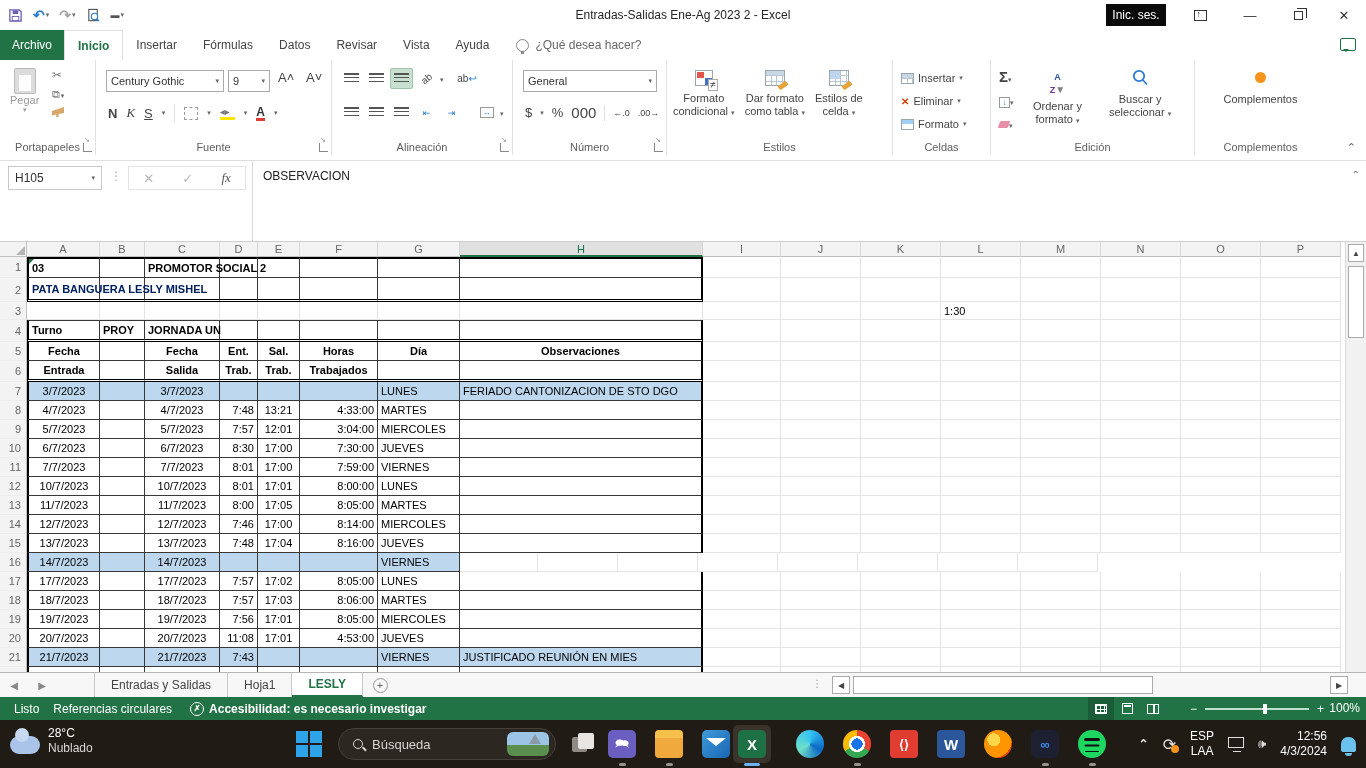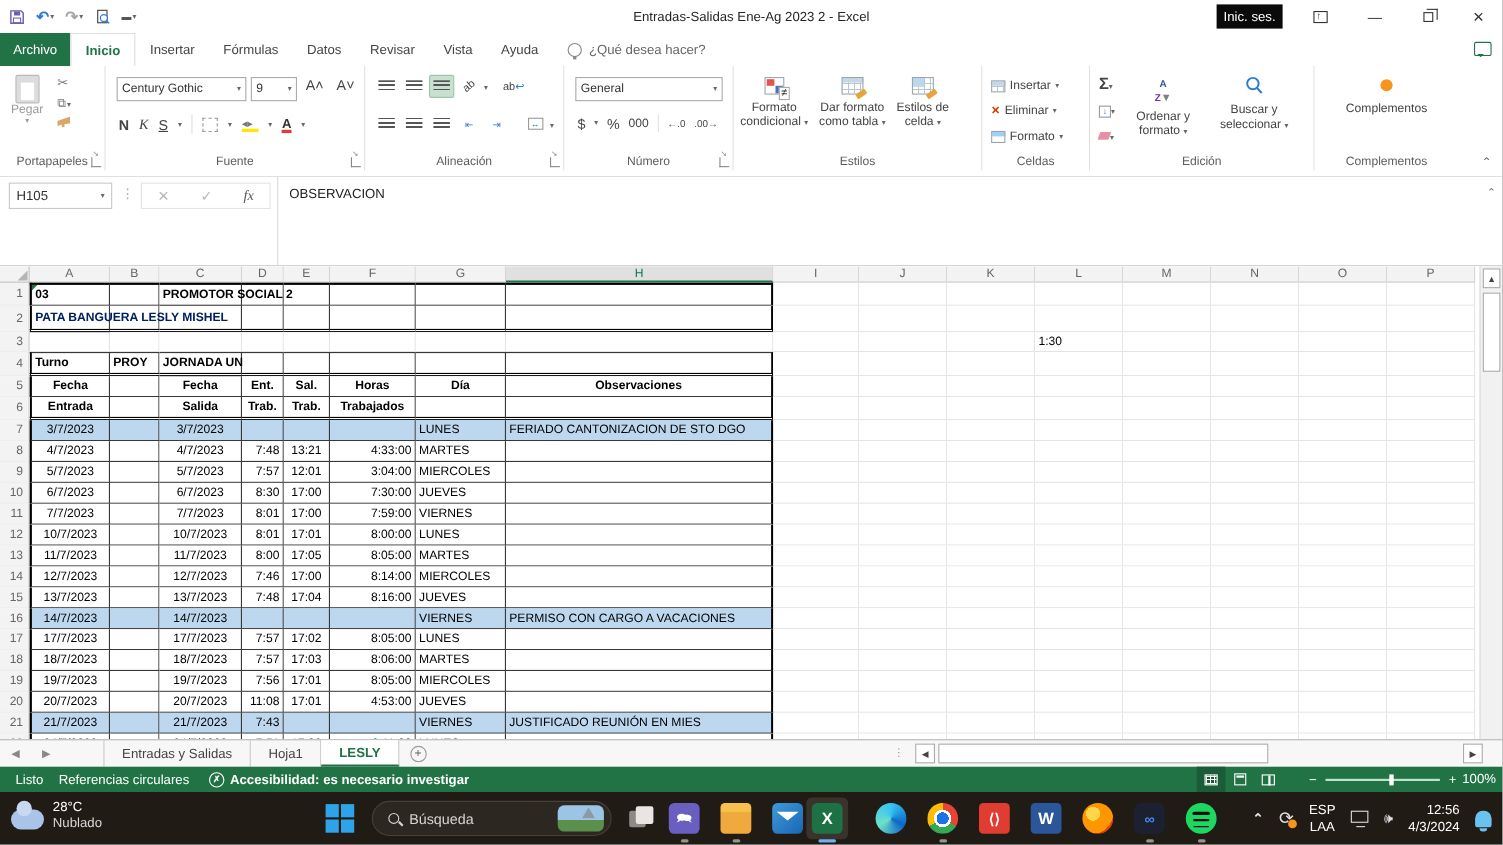--- a/index.html
+++ b/index.html
@@ -319,21 +319,21 @@
 
     <div class="rgroup" style="width:154px;">
       <div class="fontbox" style="position:absolute;left:10px;top:10px;width:134px;">
           <span>General</span>
           <span class="dd">▾</span>
         </div>
       <div class="small-row" style="position:absolute;left:12px;top:44px;gap:8px;">
         <span style="font-size:13px;">$</span>
           <span class="dd">▾</span>
         <span style="font-size:13px;">%</span>
-        <span style="font-size:11px;letter-spacing:0;">000</span>
+        <span style="font-size:15px;letter-spacing:0;">000</span>
         <span style="width:1px;height:16px;background:#e0e0e0;"></span>
         <span style="font-size:9px;color:#444;">←.0</span>
         <span style="font-size:9px;color:#444;">.00→</span>
       </div>
       <div class="glabel">Número</div>
       <div class="launcher"></div>
     </div>
 
     <div class="rgroup" style="width:226px;">
       <div style="position:absolute;left:6px;top:10px;display:flex;gap:10px;align-items:flex-start;">
@@ -735,21 +735,20 @@
       </div>
       <div class="grow" style="height: 19px;">
         <div class="gut">16</div>
         <div class="c t ctr b-left hl" style="width: 73px;">14/7/2023</div>
         <div class="c t  hl" style="width: 45px;"></div>
         <div class="c t ctr hl" style="width: 75px;">14/7/2023</div>
         <div class="c t rt hl" style="width: 38px;"></div>
         <div class="c t ctr hl" style="width: 42px;"></div>
         <div class="c t rt hl" style="width: 78px;"></div>
         <div class="c t lt hl" style="width: 82px;">VIERNES</div>
-        <div class="c t lt b-right hl" style="width: 243px;">PERMISO CON CARGO A VACACIONES</div>
         <div class="c" style="width: 78px;"></div>
         <div class="c" style="width: 80px;"></div>
         <div class="c" style="width: 80px;"></div>
         <div class="c" style="width: 80px;"></div>
         <div class="c" style="width: 80px;"></div>
         <div class="c" style="width: 80px;"></div>
         <div class="c" style="width: 80px;"></div>
         <div class="c" style="width: 80px;"></div>
       </div>
       <div class="grow" style="height: 19px;">

